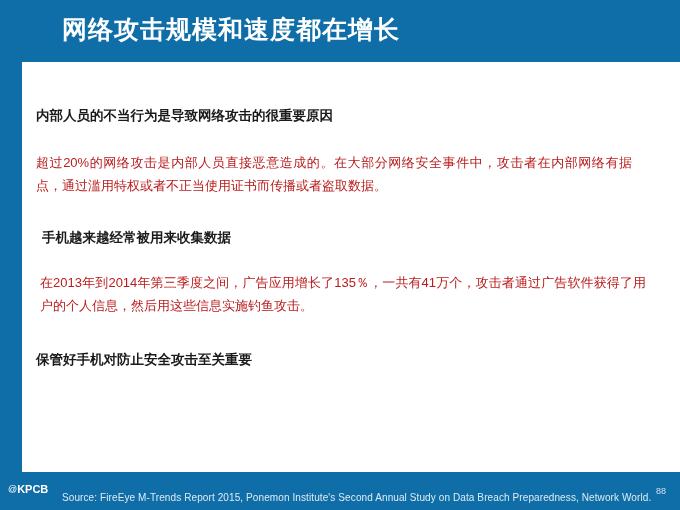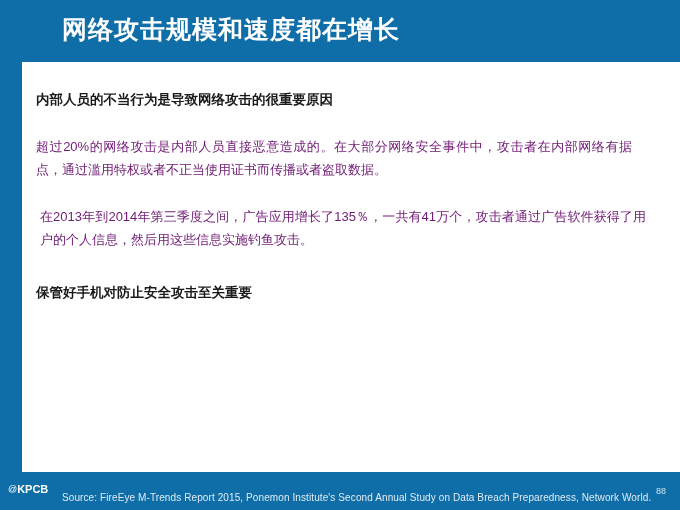--- a/index.html
+++ b/index.html
@@ -91,34 +91,34 @@
   }
   
   .content {
     position: absolute;
     left: 22px;
     top: 62px;
     width: 658px;
     height: 410px;
     background: #ffffff;
     box-sizing: border-box;
-    padding: 28px 30px 0 8px;
+    padding: 44px 30px 0 8px;
   }
   .block {
     margin-bottom: 0;
   }
   .sub-head {
     font-size: 13.5px;
     font-weight: bold;
     color: #1a1a1a;
     line-height: 1.5;
   }
   .body-text {
     font-size: 13px;
-    color: #701a75;
+    color: #b91c1c;
     line-height: 1.75;
     text-align: justify;
   }
   .b1-head { margin: 0 0 0 6px; }
   .b1-text { margin: 26px 18px 0 6px; }
   .b2-head { margin: 30px 0 0 12px; }
   .b2-text { margin: 24px 4px 0 10px; }
   .b3-head { margin: 32px 0 16px 6px; }
   .b3-text { margin: 24px 12px 0 12px; }
 </style>
@@ -134,20 +134,21 @@
   </div>
 
   <div class="content">
 
     <div class="block">
       <div class="sub-head b1-head">内部人员的不当行为是导致网络攻击的很重要原因</div>
       <div class="body-text b1-text">超过20%的网络攻击是内部人员直接恶意造成的。在大部分网络安全事件中，攻击者在内部网络有据点，通过滥用特权或者不正当使用证书而传播或者盗取数据。</div>
     </div>
 
     <div class="block">
+      <div class="sub-head b2-head">手机越来越经常被用来收集数据</div>
       <div class="body-text b2-text">在2013年到2014年第三季度之间，广告应用增长了135％，一共有41万个，攻击者通过广告软件获得了用户的个人信息，然后用这些信息实施钓鱼攻击。</div>
     </div>
 
     <div class="block">
       <div class="sub-head b3-head">保管好手机对防止安全攻击至关重要</div>
     </div>
 
   </div>
 
   <div class="footer-band">

